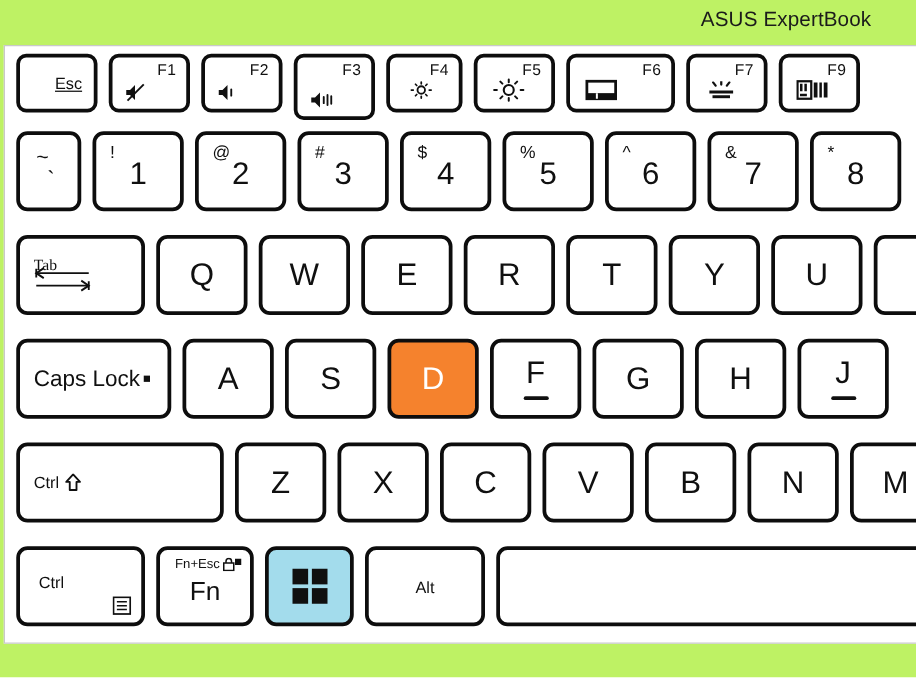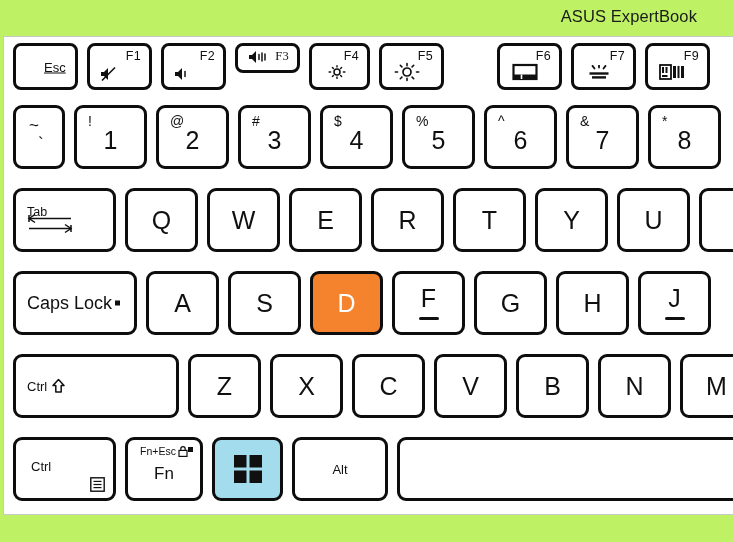--- a/index.html
+++ b/index.html
@@ -49,21 +49,21 @@
 
   
   .main-letter { font-size: 25px; font-weight: 400; line-height: 1; }
   .kb-mid   { font-size: 13px; line-height:1; }
 
   
   .tl-label {
     position: absolute; left: 11px; top: 50%; transform: translateY(-50%);
     font-size: 18px; white-space: nowrap;
   }
-  .tab-label { position:absolute; left: 11px; top: 14px; font-size: 12.5px; }
+  .tab-label { position:absolute; left: 11px; top: 14px; font-size: 12.5px; font-family: Liberation Serif, serif; }
   .fnrow-num {
     position: absolute; right: 8px; top: 3px;
     font-size: 12.5px; letter-spacing: .3px;
   }
   .fnrow-icon { position: absolute; left: 9px; bottom: 4px; }
 
   
   .numkey .shift-ch {
     position: absolute; left: 11px; top: 6px;
     font-size: 14px; line-height: 1;
@@ -89,21 +89,21 @@
   .led.fn   { right: 7px;  top: 7px; }
 
   
   .menu-ico { position: absolute; right: 8px; bottom: 6px; }
   
   .fn-top {
     position:absolute; left:0; right:0; top: 5px;
     display:flex; align-items:center; justify-content:center; gap:2px;
     font-size: 10.5px;
   }
-  .fn-main { position:absolute; left:50%; top:58%; transform:translate(-50%,-50%); font-size: 17px; }
+  .fn-main { position:absolute; left:50%; top:58%; transform:translate(-50%,-50%); font-size: 21px; }
 
   
   .shift-wrap { position:absolute; left: 11px; top:50%; transform: translateY(-50%); display:flex; align-items:center; gap:5px; font-size:13px;}
 
   svg { display: block; }
 </style>
 </head>
 <body>
 
 <div id="root">
@@ -131,21 +131,21 @@
       <div class="key fnrow" style="width:65px;height:47px;">
         <span class="fnrow-num">F2</span>
         <span class="fnrow-icon">
           <svg width="22" height="18" viewBox="0 0 22 18">
             <path d="M2 7h3l4-4v12l-4-4H2z" fill="#101010"></path>
             <path d="M12 6.5v5" stroke="#101010" stroke-width="1.5" stroke-linecap="round"></path>
           </svg>
         </span>
       </div>
 
-      <div class="key fnrow" style="width:65px;height:30px;font-family:Liberation Serif, serif;">
+      <div class="key fnrow" style="width:65px;height:53px;">
         <span class="fnrow-num">F3</span>
         <span class="fnrow-icon">
           <svg width="24" height="18" viewBox="0 0 24 18">
             <path d="M2 7h3l4-4v12l-4-4H2z" fill="#101010"></path>
             <path d="M12 6.5v5M15 5v8M18 6v6" stroke="#101010" stroke-width="1.5" stroke-linecap="round"></path>
           </svg>
         </span>
       </div>
 
       <div class="key fnrow" style="width:61px;height:47px;">
@@ -165,21 +165,21 @@
         <span class="fnrow-icon" style="left:12px;bottom:5px;">
           <svg width="26" height="20" viewBox="0 0 26 20">
             <circle cx="13" cy="10" r="4" fill="none" stroke="#101010" stroke-width="1.7"></circle>
             <g stroke="#101010" stroke-width="1.6" stroke-linecap="round">
               <path d="M13 1.5v2.2M13 16.3v2.2M3.5 10H1.3M24.7 10h-2.2M6.3 3.3l1.6 1.6M19.7 3.3l-1.6 1.6M6.3 16.7l1.6-1.6M19.7 16.7l-1.6-1.6"></path>
             </g>
           </svg>
         </span>
       </div>
 
-      <div class="key fnrow" style="width:65px;height:47px;margin-left:44px;">
+      <div class="key fnrow" style="width:87px;height:47px;">
         <span class="fnrow-num">F6</span>
         <span class="fnrow-icon" style="left:12px;bottom:6px;">
           <svg width="26" height="18" viewBox="0 0 26 18">
             <rect x="1.5" y="2" width="23" height="14" fill="none" stroke="#101010" stroke-width="2.2"></rect>
             <rect x="1.5" y="11.5" width="23" height="4.5" fill="#101010"></rect>
             <line x1="9.5" y1="11.5" x2="9.5" y2="16" stroke="#ffffff" stroke-width="1.6"></line>
           </svg>
         </span>
       </div>
 

